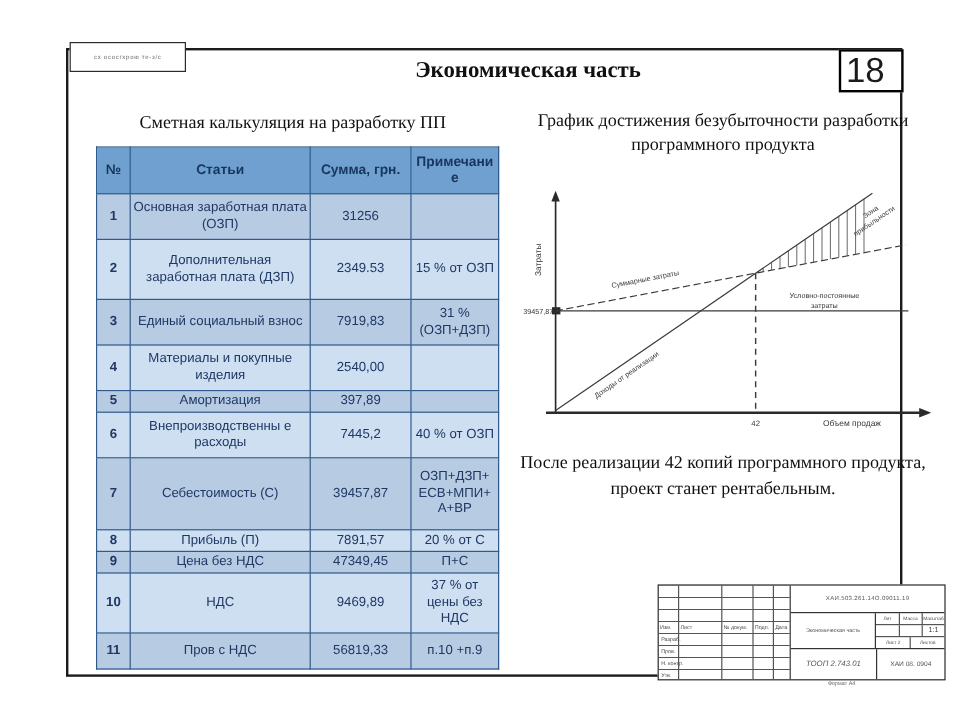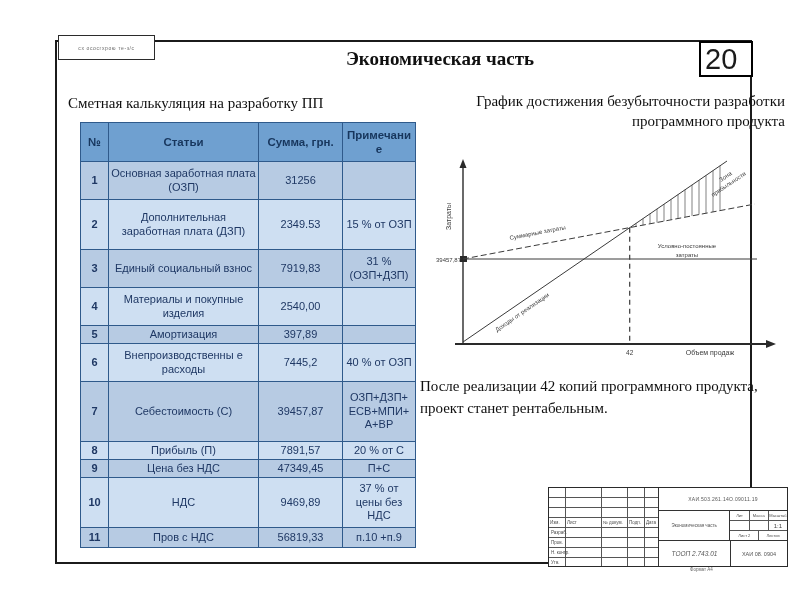--- a/index.html
+++ b/index.html
@@ -14,37 +14,37 @@
          border:1.5px solid #2b2b2b;background:#fff;z-index:5;
          display:flex;align-items:center;justify-content:center;
          font-size:5px;letter-spacing:.6px;color:#6a6a6a;}
   .pagenum{position:absolute;left:699px;top:41px;width:54px;height:36px;
          border:2.5px solid #000;box-sizing:border-box;background:#fff;z-index:5;
          display:flex;align-items:center;justify-content:flex-start;padding-left:4px;
          font-size:29px;color:#1b1b1b;}
   .slide-title{position:absolute;left:150px;top:48px;width:580px;text-align:center;
          font-family:"Liberation Serif",serif;font-weight:bold;font-size:19px;color:#101010;}
   
-  .subtitle-left{position:absolute;left:68px;top:95px;width:352px;text-align:left;
+  .subtitle-left{position:absolute;left:68px;top:95px;width:352px;text-align:center;
          font-family:"Liberation Serif",serif;font-size:15px;color:#101010;}
   table.cost{position:absolute;left:80px;top:122px;width:335px;border-collapse:collapse;
          font-size:11px;line-height:1.25;color:#1f3864;table-layout:fixed;}
   table.cost th,table.cost td{border:1px solid #2f5a8b;padding:1px 2px;text-align:center;vertical-align:middle;}
   table.cost thead th{background:#6fa0d0;color:#17365d;font-weight:bold;font-size:11.5px;height:36px;}
   table.cost th:last-child{word-break:break-all;}
   td.note{overflow-wrap:anywhere;word-break:break-word;}
   td.item{overflow-wrap:anywhere;}
   tr.odd td{background:#b7cbe3;}
   tr.even td{background:#cedff2;}
   td.num{font-weight:bold;}
   
-  .subtitle-right{position:absolute;left:420px;top:92px;width:365px;text-align:right;
+  .subtitle-right{position:absolute;left:420px;top:92px;width:365px;text-align:center;
          font-family:"Liberation Serif",serif;font-size:15px;color:#101010;line-height:1.3;}
   .chart-wrap{position:absolute;left:425px;top:152px;width:360px;height:218px;}
-  .note-text{position:absolute;left:420px;top:376px;width:365px;text-align:left;
+  .note-text{position:absolute;left:420px;top:376px;width:365px;text-align:center;
          font-family:"Liberation Serif",serif;font-size:15px;color:#101010;line-height:1.45;}
   
   .stamp{position:absolute;left:548px;top:487px;width:240px;height:80px;
          border:1.5px solid #2a2a2a;box-sizing:border-box;background:#fff;display:flex;
          font-size:4.5px;color:#4c4c4c;z-index:4;}
   .stamp-left{position:relative;width:112px;height:100%;
          background-image:repeating-linear-gradient(to bottom,transparent 0 9.4px,#555 9.4px 10px);}
   .stamp-vline{position:absolute;top:0;bottom:0;width:0.6px;background:#555;}
   .stamp-label{position:absolute;white-space:nowrap;}
   .stamp-right{position:relative;width:128px;height:100%;border-left:1px solid #333;
@@ -72,21 +72,21 @@
   svg text{fill:#3a3a3a;font-family:"Liberation Sans",sans-serif;}
 </style>
 </head>
 <body>
 
 <div class="frame"></div>
 <div class="watermark">
   <span>сх ососгхрою те-з/с</span>
 </div>
 <div class="pagenum">
-  <span>20</span>
+  <span>18</span>
 </div>
 <div class="slide-title">Экономическая часть</div>
 
 <div class="subtitle-left">Сметная калькуляция на разработку ПП</div>
 
 <table class="cost">
   <colgroup>
       <col style="width:28px">
       <col style="width:150px">
       <col style="width:84px">
@@ -154,21 +154,21 @@
       <td class="item">Цена без НДС</td>
       <td>47349,45</td>
       <td class="note">П+С</td>
     </tr>
     <tr class="even" style="height:50px">
       <td class="num">10</td>
       <td class="item">НДС</td>
       <td>9469,89</td>
       <td class="note">37 % от цены без НДС</td>
     </tr>
-    <tr class="odd" style="height:20px">
+    <tr class="odd" style="height:30px">
       <td class="num">11</td>
       <td class="item">Пров с НДС</td>
       <td>56819,33</td>
       <td class="note">п.10 +п.9</td>
     </tr>
   </tbody>
 </table>
 
 <div class="subtitle-right">График достижения безубыточности разработки программного продукта</div>
 

